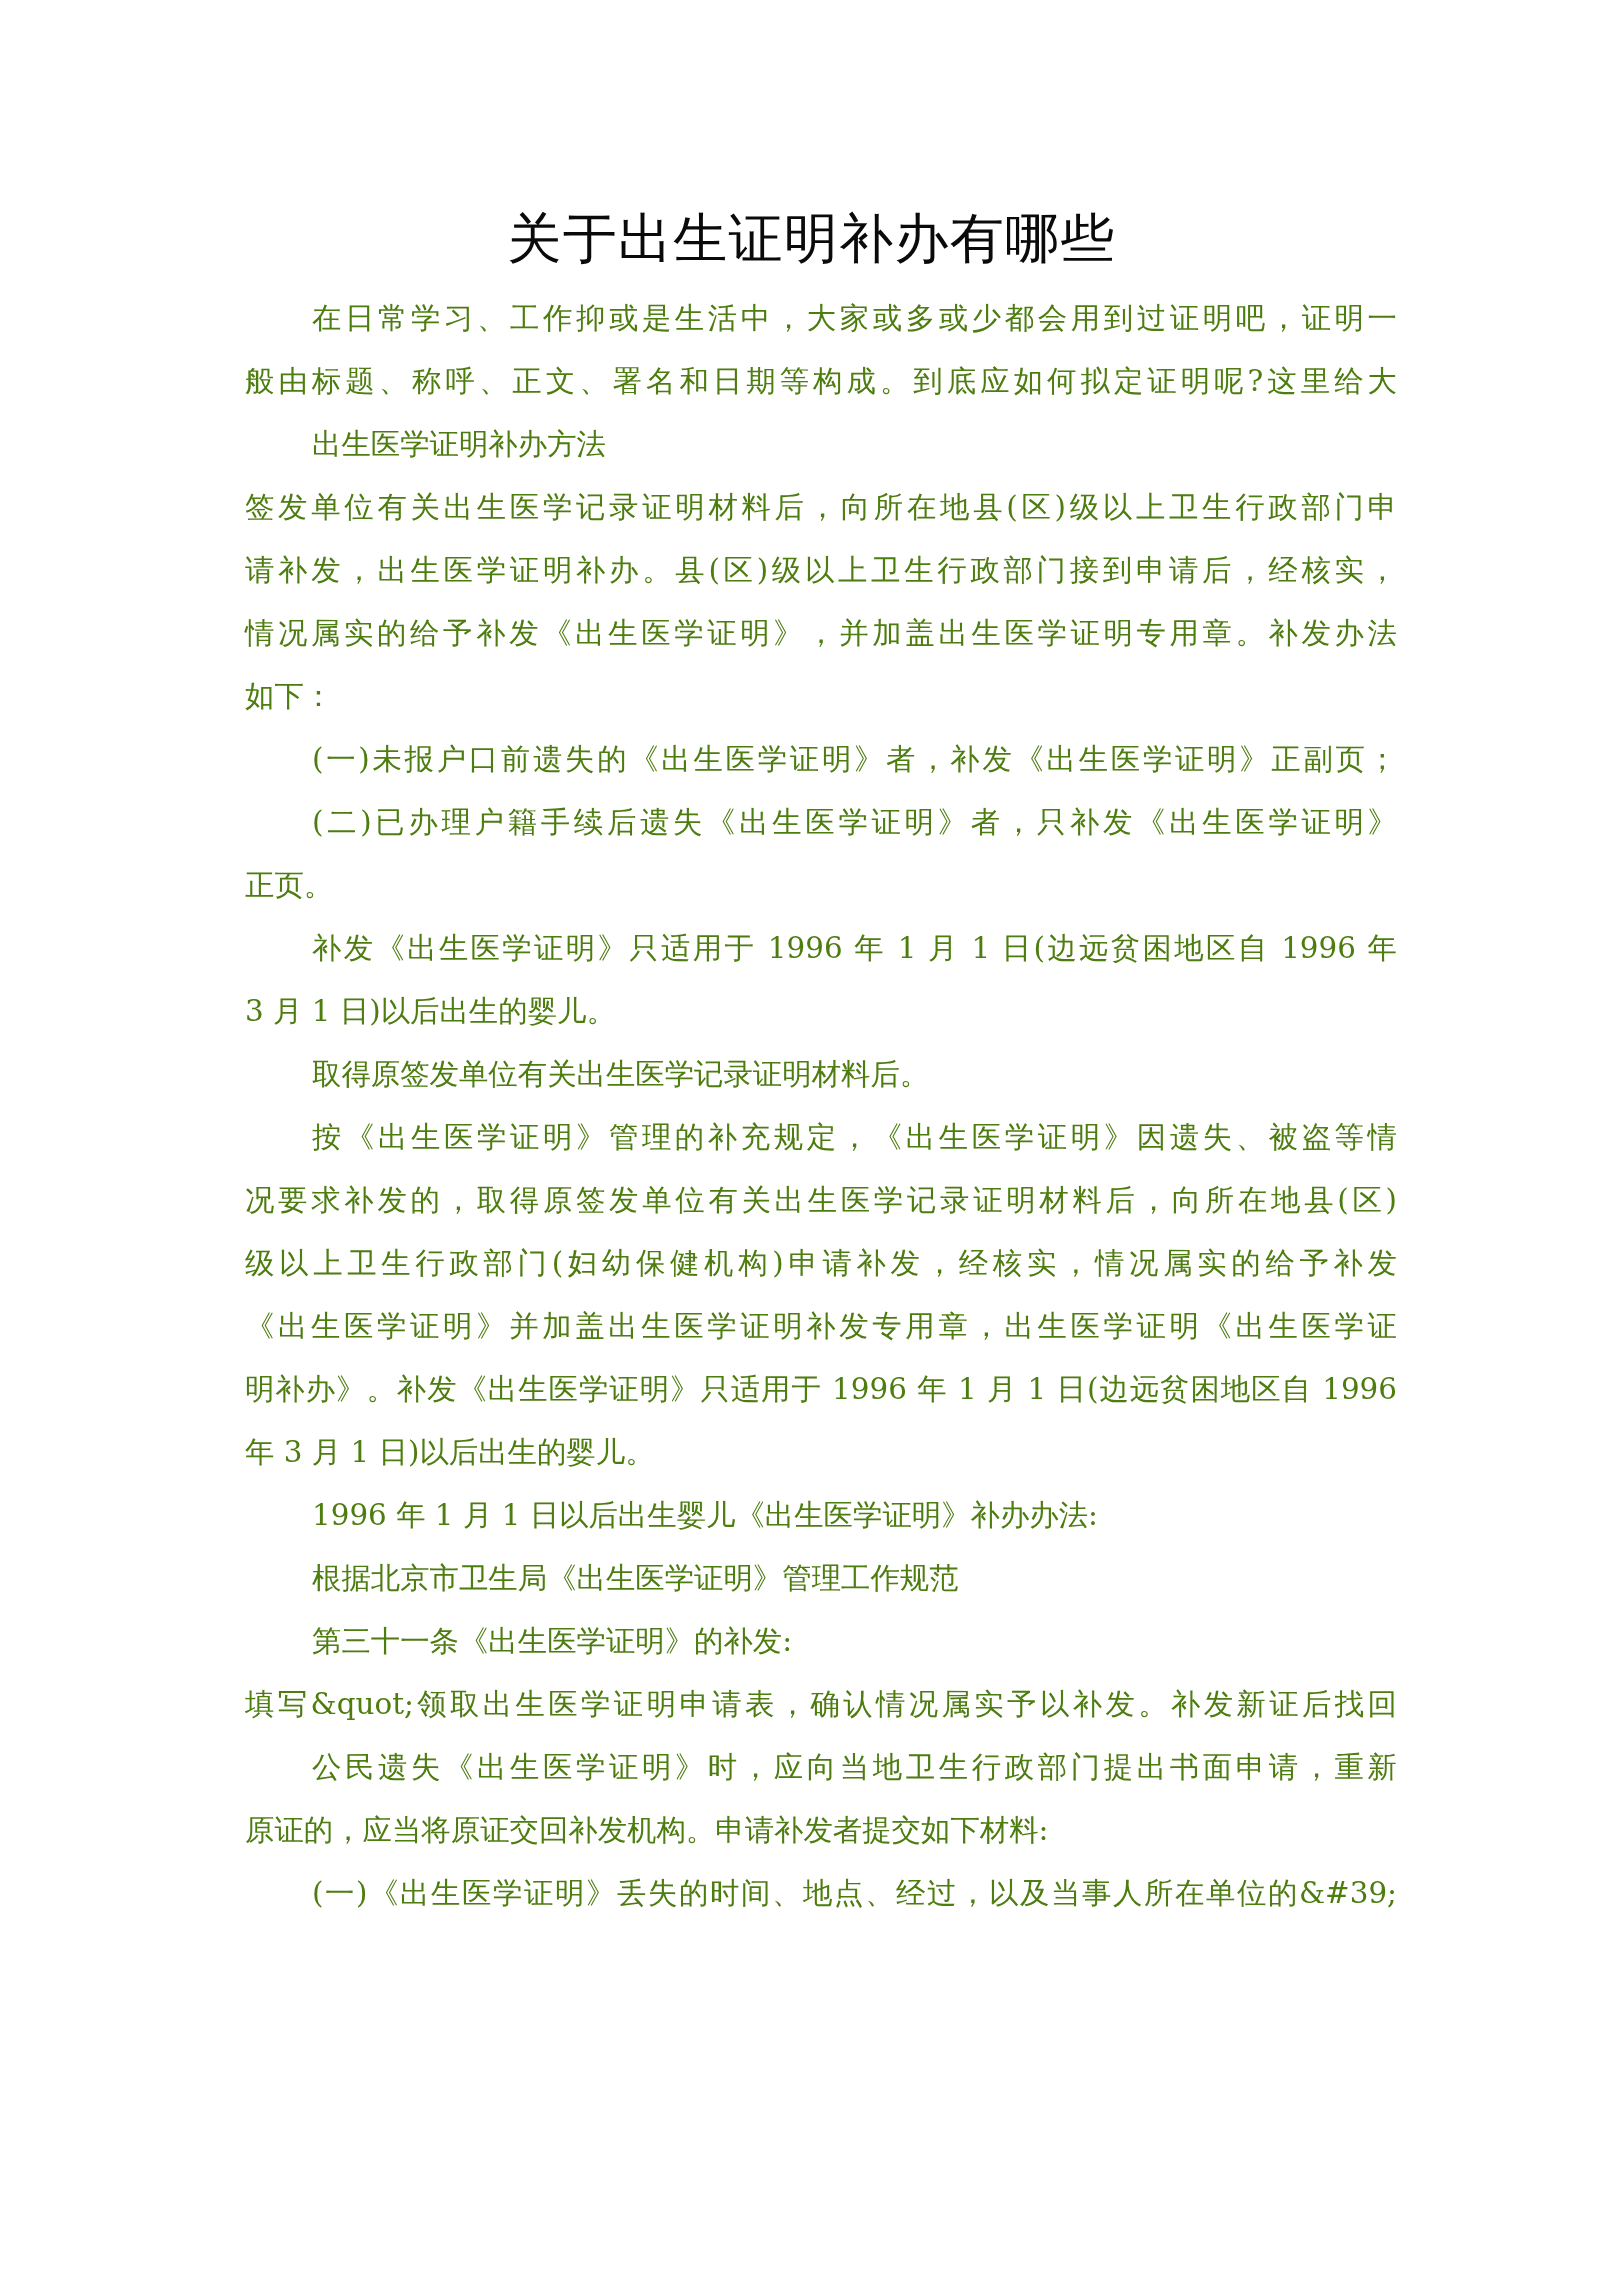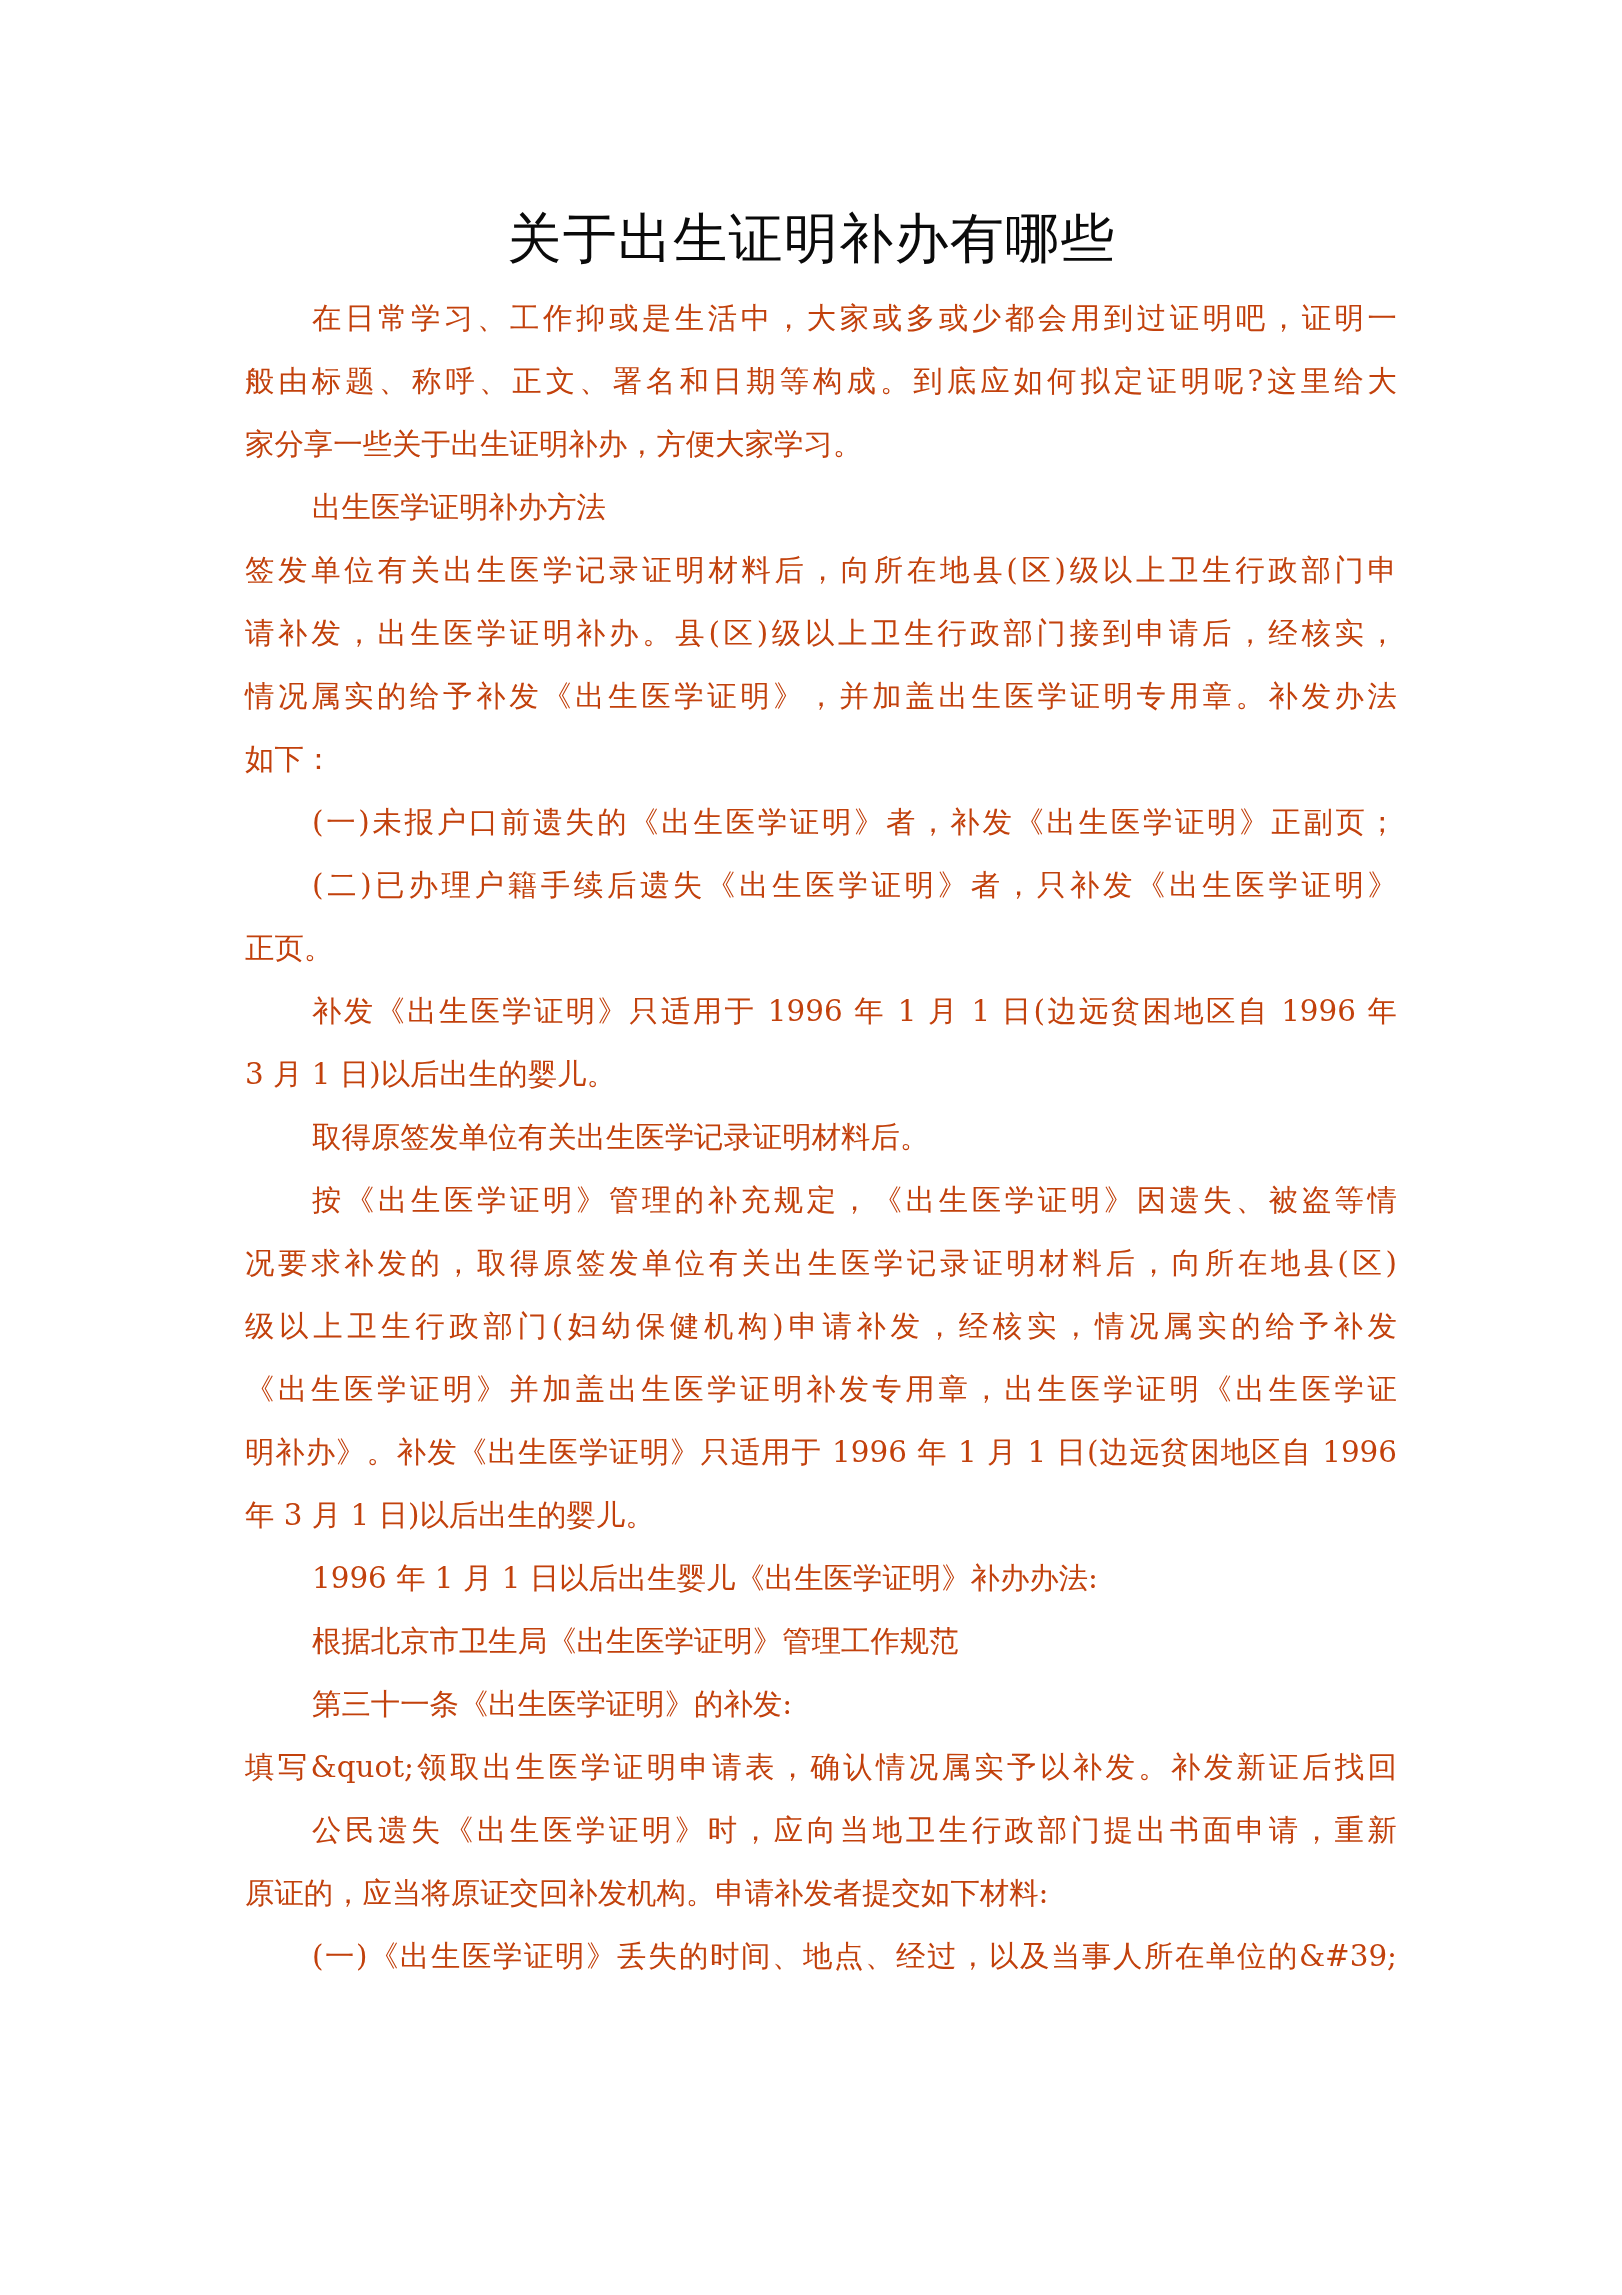--- a/index.html
+++ b/index.html
@@ -3,33 +3,32 @@
 <meta charset="utf-8">
 <style>
   html, body { margin: 0; padding: 0; background: #ffffff; }
   body { width: 1623px; height: 2295px; position: relative; overflow: hidden;
          font-family: "DejaVu Serif", "Liberation Serif", serif; color: #111111; }
   .page { position: absolute; left: 0; top: 0; width: 1623px; height: 2295px; background: #ffffff; }
   .title { position: absolute; left: 0; width: 1623px; top: 203px; text-align: center;
            font-size: 54px; line-height: 72px; letter-spacing: 1.3px; color: #0a0a0a; }
   .body { position: absolute; left: 245px; top: 287px; width: 1152px; }
   .line { display: block; height: 63px; line-height: 63px; font-size: 29.4px; white-space: nowrap;
-          overflow: visible; color: #c2410c; }
+          overflow: visible; color: #4d7c0f; }
   .line.indent { padding-left: 67px; }
   .line.justify { text-align: justify; text-align-last: justify; }
 </style>
 </head>
 <body>
 
 <div class="page">
   <div class="title">关于出生证明补办有哪些</div>
   <div class="body" id="doc-body">
       <span class="line indent justify">在日常学习、工作抑或是生活中，大家或多或少都会用到过证明吧，证明一</span>
       <span class="line justify">般由标题、称呼、正文、署名和日期等构成。到底应如何拟定证明呢?这里给大</span>
-      <span class="line">家分享一些关于出生证明补办，方便大家学习。</span>
       <span class="line indent">出生医学证明补办方法</span>
       <span class="line justify">签发单位有关出生医学记录证明材料后，向所在地县(区)级以上卫生行政部门申</span>
       <span class="line justify">请补发，出生医学证明补办。县(区)级以上卫生行政部门接到申请后，经核实，</span>
       <span class="line justify">情况属实的给予补发《出生医学证明》，并加盖出生医学证明专用章。补发办法</span>
       <span class="line">如下：</span>
       <span class="line indent justify">(一)未报户口前遗失的《出生医学证明》者，补发《出生医学证明》正副页；</span>
       <span class="line indent justify">(二)已办理户籍手续后遗失《出生医学证明》者，只补发《出生医学证明》</span>
       <span class="line">正页。</span>
       <span class="line indent justify">补发《出生医学证明》只适用于 1996 年 1 月 1 日(边远贫困地区自 1996 年</span>
       <span class="line">3 月 1 日)以后出生的婴儿。</span>

